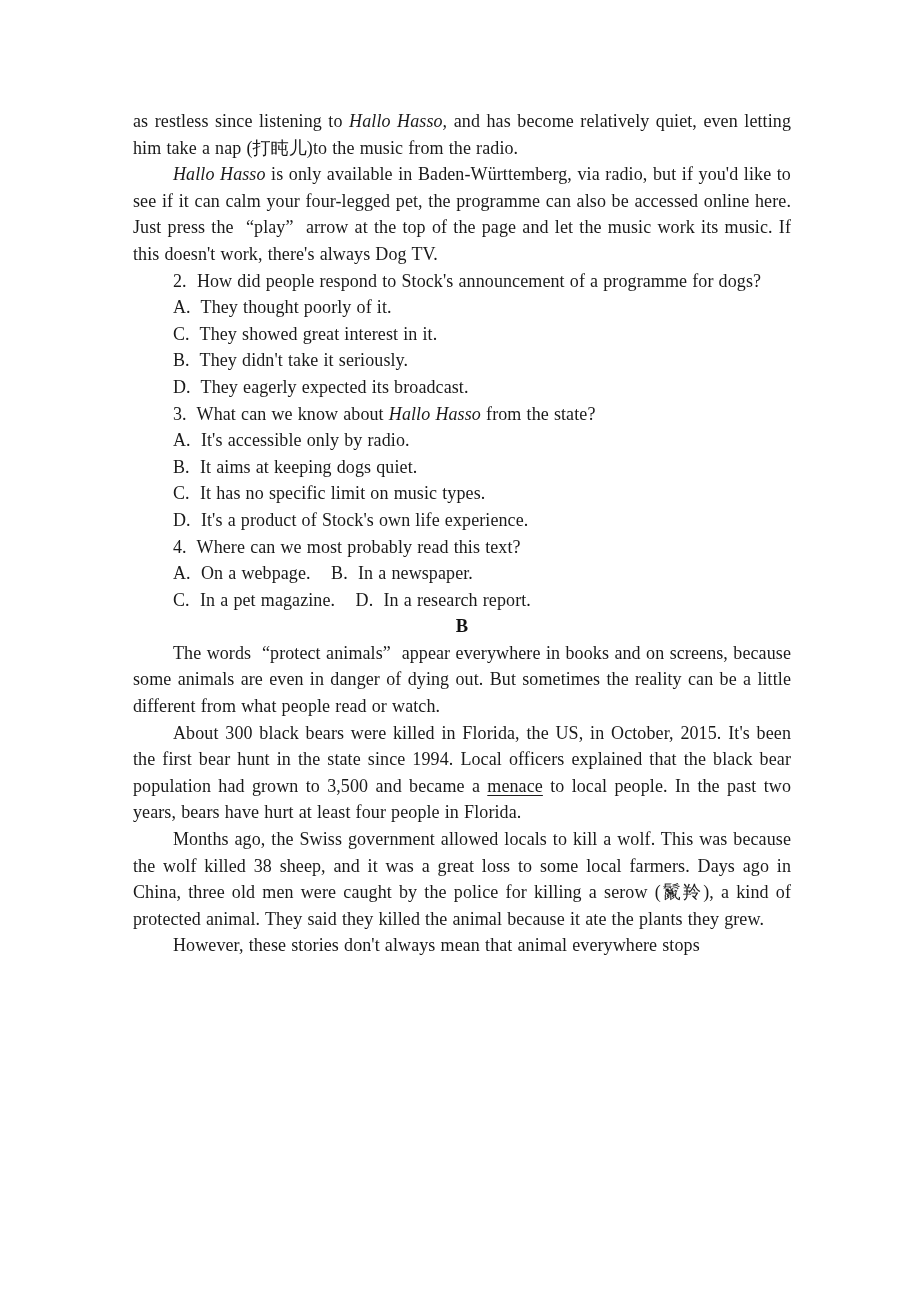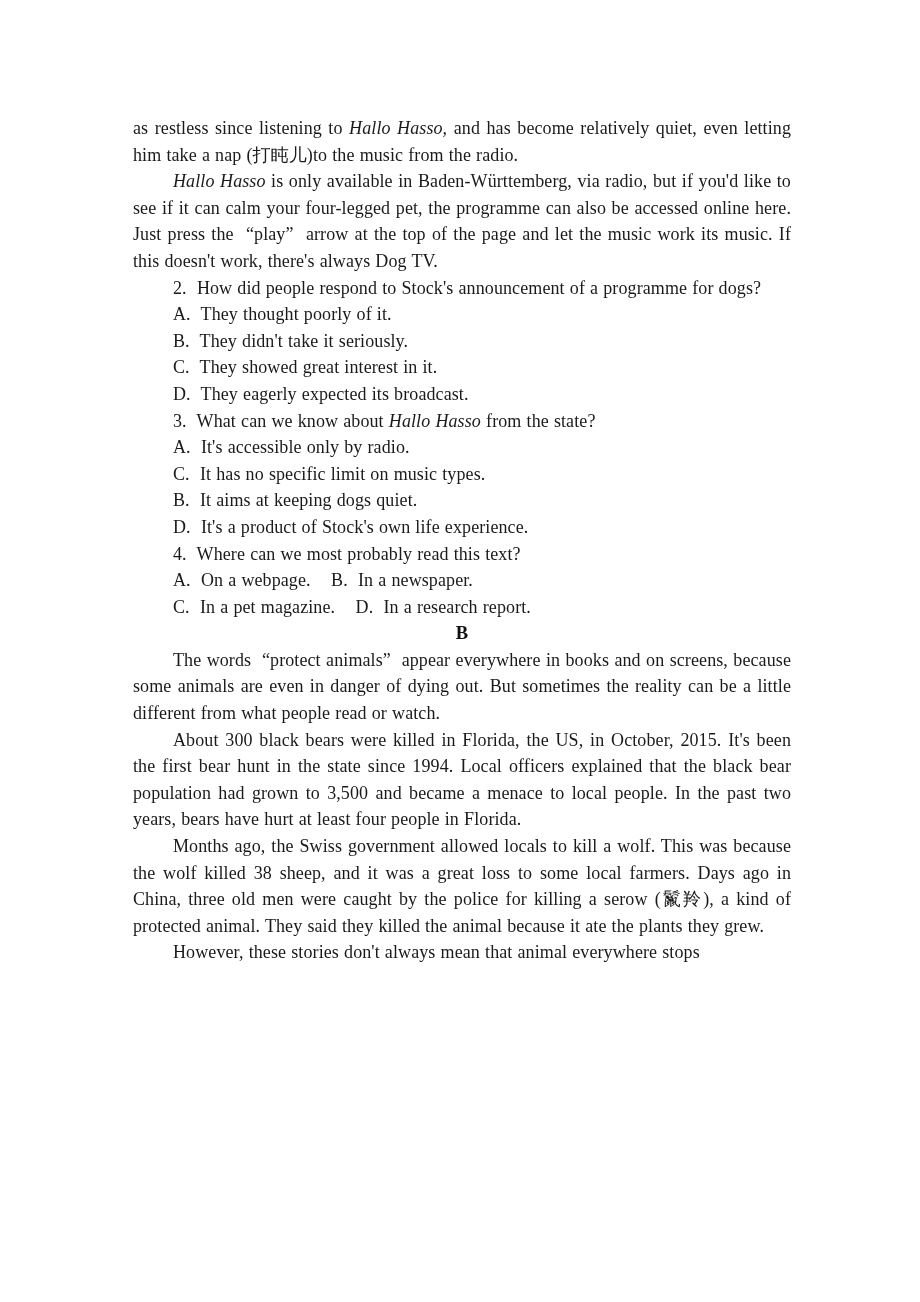--- a/index.html
+++ b/index.html
@@ -11,21 +11,21 @@
     position: relative;
     width: 920px;
     height: 1302px;
     background: #ffffff;
     overflow: hidden;
     font-family: "Liberation Serif", "DejaVu Serif", serif;
   }
   .content {
     position: absolute;
     left: 133px;
-    top: 115px;
+    top: 108px;
     width: 658px;
   }
   .para {
     font-size: 18px;
     line-height: 26.6px;
     color: #1a1a1a;
     text-align: justify;
     letter-spacing: 0.1px;
     word-spacing: 0.5px;
   }
@@ -33,38 +33,38 @@
     text-indent: 40px;
   }
   .heading {
     font-size: 18.5px;
     line-height: 26.6px;
     color: #111111;
     font-weight: 700;
     text-align: center;
   }
   .i { font-style: italic; }
-  .u { text-underline-offset: 3px; }
+  .u { text-decoration: underline; text-underline-offset: 3px; }
 </style>
 </head>
 <body>
 
 <div class="page">
   <div class="content">
       <div class="para"><span>as restless since listening to </span><span class="i">Hallo Hasso,</span><span> and has become relatively quiet, even letting him take a nap (打盹儿)to the music from the radio.</span></div>
       <div class="para indent"><span class="i">Hallo Hasso</span><span> is only available in Baden-Württemberg, via radio, but if you'd like to see if it can calm your four-legged pet, the programme can also be accessed online here. Just press the &nbsp;“play”&nbsp; arrow at the top of the page and let the music work its music. If this doesn't work, there's always Dog TV.</span></div>
       <div class="para indent"><span>2.&nbsp; How did people respond to Stock's announcement of a programme for dogs?</span></div>
       <div class="para indent"><span>A.&nbsp; They thought poorly of it.</span></div>
+      <div class="para indent"><span>C.&nbsp; They showed great interest in it.</span></div>
       <div class="para indent"><span>B.&nbsp; They didn't take it seriously.</span></div>
-      <div class="para indent"><span>C.&nbsp; They showed great interest in it.</span></div>
       <div class="para indent"><span>D.&nbsp; They eagerly expected its broadcast.</span></div>
       <div class="para indent"><span>3.&nbsp; What can we know about </span><span class="i">Hallo Hasso</span><span> from the state?</span></div>
       <div class="para indent"><span>A.&nbsp; It's accessible only by radio.</span></div>
+      <div class="para indent"><span>B.&nbsp; It aims at keeping dogs quiet.</span></div>
       <div class="para indent"><span>C.&nbsp; It has no specific limit on music types.</span></div>
-      <div class="para indent"><span>B.&nbsp; It aims at keeping dogs quiet.</span></div>
       <div class="para indent"><span>D.&nbsp; It's a product of Stock's own life experience.</span></div>
       <div class="para indent"><span>4.&nbsp; Where can we most probably read this text?</span></div>
       <div class="para indent"><span>A.&nbsp; On a webpage.&nbsp;&nbsp;&nbsp; B.&nbsp; In a newspaper.</span></div>
       <div class="para indent"><span>C.&nbsp; In a pet magazine.&nbsp;&nbsp;&nbsp; D.&nbsp; In a research report.</span></div>
       <div class="heading">B</div>
       <div class="para indent"><span>The words &nbsp;“protect animals”&nbsp; appear everywhere in books and on screens, because some animals are even in danger of dying out. But sometimes the reality can be a little different from what people read or watch.</span></div>
       <div class="para indent"><span>About 300 black bears were killed in Florida, the US, in October, 2015. It's been the first bear hunt in the state since 1994. Local officers explained that the black bear population had grown to 3,500 and became a </span><span class="u">menace</span><span> to local people. In the past two years, bears have hurt at least four people in Florida.</span></div>
       <div class="para indent"><span>Months ago, the Swiss government allowed locals to kill a wolf. This was because the wolf killed 38 sheep, and it was a great loss to some local farmers. Days ago in China, three old men were caught by the police for killing a serow (鬣羚), a kind of protected animal. They said they killed the animal because it ate the plants they grew.</span></div>
       <div class="para indent"><span>However, these stories don't always mean that animal everywhere stops</span></div>
     </div>

